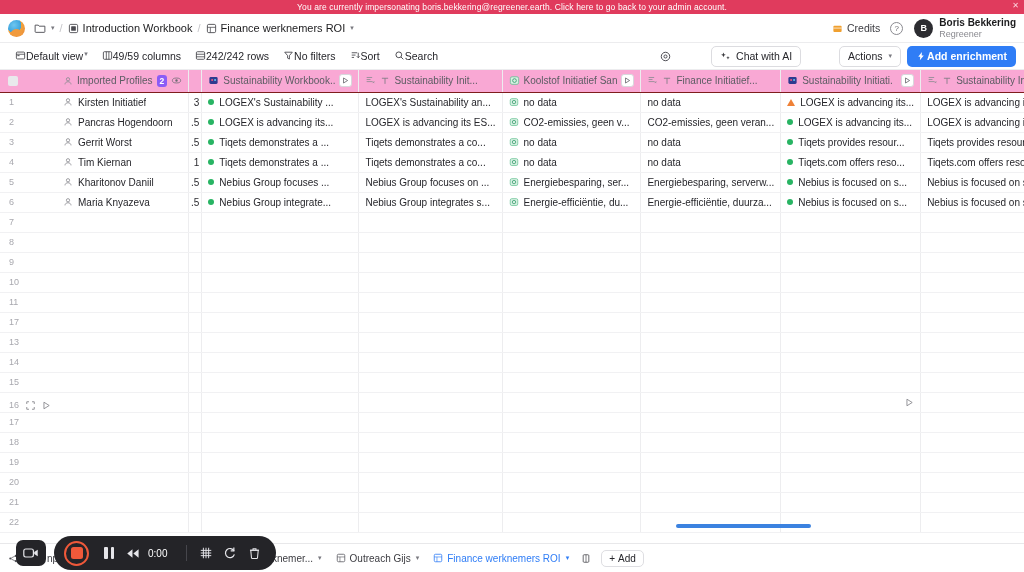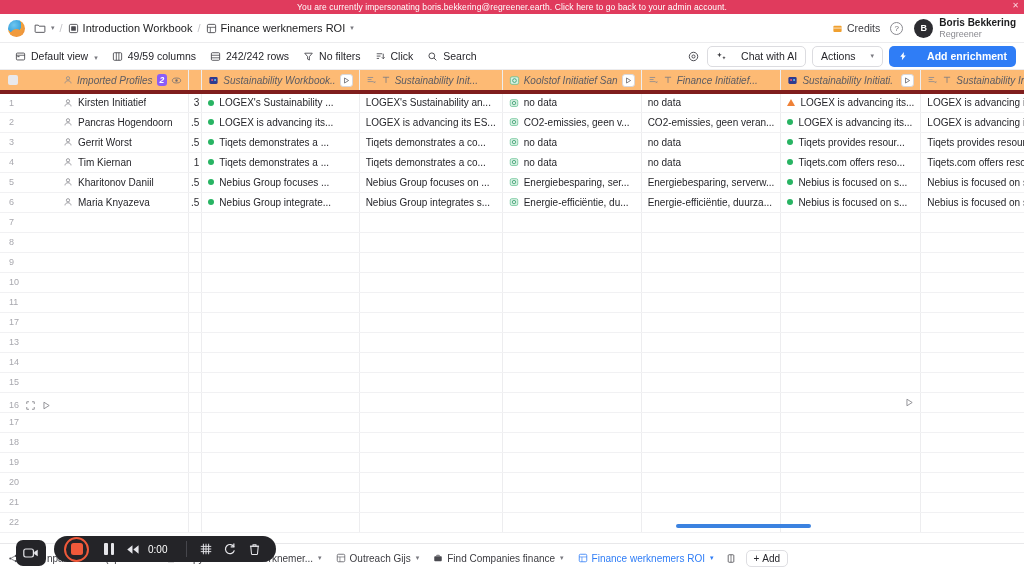--- a/index.html
+++ b/index.html
@@ -77,63 +77,62 @@
   .user-org { font-size: 9px; color: #8a8a90; line-height: 1.15; }
 
   
   .toolbar {
     height: 27px;
     display: flex; align-items: center;
     padding: 0 8px;
     border-bottom: 1px solid #ececee;
   }
   .tb-item {
-    display: flex; align-items: flex-end; gap: 5px;
+    display: flex; align-items: flex-start; 
     font-size: 10.5px; color: #26262b;
     padding: 3px 7px; border-radius: 4px; cursor: pointer;
     white-space: nowrap;
   }
   .gear-btn {
     width: 20px; height: 20px; border-radius: 4px;
     display:flex; align-items:center; justify-content:center;
     cursor: pointer; margin-right: 4px;
   }
   .btn-outline {
-    display: flex; align-items: center; gap: 14px;
+    display: flex; align-items: center; gap: 5px;
     height: 21px; padding: 0 8px;
     border: 1px solid #dcdce0; border-radius: 5px;
     background: #fff; font-size: 10.5px; color: #26262b;
-    cursor: pointer; margin-right: 6px; white-space: nowrap;
+    cursor: pointer; margin-right: 6px; white-space: nowrap; margin-left: 32px;
   }
   .btn-primary {
-    display: flex; align-items: center; gap: 19px;
+    display: flex; align-items: center; gap: 1px;
     height: 21px; padding: 0 9px;
     border: none; border-radius: 5px;
     background: #2f7df6; color: #fff; font-size: 10.5px; font-weight: bold;
     cursor: pointer; white-space: nowrap;
   }
   
   .grid-wrap { position: relative; height: 473px; overflow: hidden; background:#fff; }
   table.grid { border-collapse: collapse; table-layout: fixed; }
   .grid th, .grid td {
     border-right: 1px solid #ededef;
     border-bottom: 1px solid #f1f1f3;
     height: 20px; padding: 0 6px;
     font-size: 10px; color: #26262b;
     text-align: left; font-weight: normal;
     overflow: hidden; white-space: nowrap;
     vertical-align: middle;
   }
   .grid thead th {
     height: 22px;
-    background: #fdba74;
-    border-bottom: 4px solid #7f1d1d;
+    background: #f9a8d4;
+    border-bottom: 1px solid #7f1d1d;
     color: #5c5c63;
     font-size: 10px;
-    font-style: italic;
   }
   .hcell { display: flex; align-items: center; gap: 4px; width: 100%; }
   .hlabel { overflow: hidden; text-overflow: ellipsis; white-space: nowrap; flex: 1 1 auto; }
   .run-btn {
     width: 13px; height: 13px; border: 1px solid #d8d8dc; border-radius: 3px;
     display: flex; align-items: center; justify-content: center;
     flex: 0 0 auto; cursor: pointer; background: #fff;
   }
   .col-gutter { width: 26px; }
   .col-gutter.cell { color: #a8a8ae; font-size: 9px; text-align: left; padding-left: 9px; border-right: none; }
@@ -187,21 +186,21 @@
   }
   .bt-right { display: flex; align-items: center; gap: 10px; margin-left: auto; padding-right: 4px; }
   
   .rec-cam {
     position: absolute; left: 16px; top: 540px;
     width: 30px; height: 26px; border-radius: 7px;
     background: #242428; display: flex; align-items: center; justify-content: center;
   }
   .rec-bar {
     position: absolute; left: 54px; top: 536px;
-    height: 26px; border-radius: 17px; background: #242428;
+    height: 34px; border-radius: 17px; background: #242428;
     display: flex; align-items: center; gap: 0px; padding: 0 10px;
   }
   .rec-stop-outer {
     width: 25px; height: 25px; border-radius: 50%;
     border: 2.5px solid #f0593a;
     display: flex; align-items: center; justify-content: center;
     cursor: pointer; margin-right: 8px;
   }
   .rec-stop-inner { width: 12px; height: 12px; border-radius: 2.5px; background: #f0593a; }
   .rec-btn {
@@ -320,21 +319,21 @@
     <span>No filters</span>
   </div>
 
   <div class="tb-item">
     <span class="ico">
       <svg width="11" height="11" viewBox="0 0 16 16">
           <path d="M2.5 4h8M2.5 7.4h5.5M2.5 10.8h3.4" stroke="#3c3c41" stroke-width="1.2"></path>
           <path d="M12 4v7.2l-2-2M12 11.2l2-2" stroke="#3c3c41" stroke-width="1.2" fill="none"></path>
         </svg>
     </span>
-    <span>Click</span>
+    <span>Sort</span>
   </div>
 
   <div class="tb-item">
     <span class="ico">
       <svg width="11" height="11" viewBox="0 0 16 16">
           <circle cx="7" cy="7" r="4.2" fill="none" stroke="#3c3c41" stroke-width="1.3"></circle>
           <path d="M10.2 10.2 13.6 13.6" stroke="#3c3c41" stroke-width="1.3"></path>
         </svg>
     </span>
     <span>Search</span>
@@ -1011,30 +1010,20 @@
     <span class="ico">
       <svg width="10" height="10" viewBox="0 0 16 16">
           <rect x="2" y="2" width="12" height="12" rx="2" fill="none" stroke="#5c5c63" stroke-width="1.3"></rect>
           <path d="M2 6.3h12M6.3 6.3V14" stroke="#5c5c63" stroke-width="1"></path>
         </svg>
     </span>
     <span>Outreach Gijs</span>
     <span class="chev">▾</span>
   </div>
 
-  <div class="bt-tab">
-    <span class="ico">
-      <svg width="10" height="10" viewBox="0 0 16 16">
-          <rect x="2" y="5" width="12" height="8" rx="1.4" fill="#4a4a50"></rect>
-          <path d="M6 5V3.6h4V5" fill="none" stroke="#4a4a50" stroke-width="1.3"></path>
-        </svg>
-    </span>
-    <span>Find Companies finance</span>
-    <span class="chev">▾</span>
-  </div>
 
   <div class="bt-tab active">
     <span class="ico">
       <svg width="10" height="10" viewBox="0 0 16 16">
           <rect x="2" y="2" width="12" height="12" rx="2" fill="none" stroke="#2f7df6" stroke-width="1.3"></rect>
           <path d="M2 6.3h12M6.3 6.3V14" stroke="#2f7df6" stroke-width="1"></path>
         </svg>
     </span>
     <span>Finance werknemers ROI</span>
     <span class="chev" style="color:#2f7df6;">▾</span>

